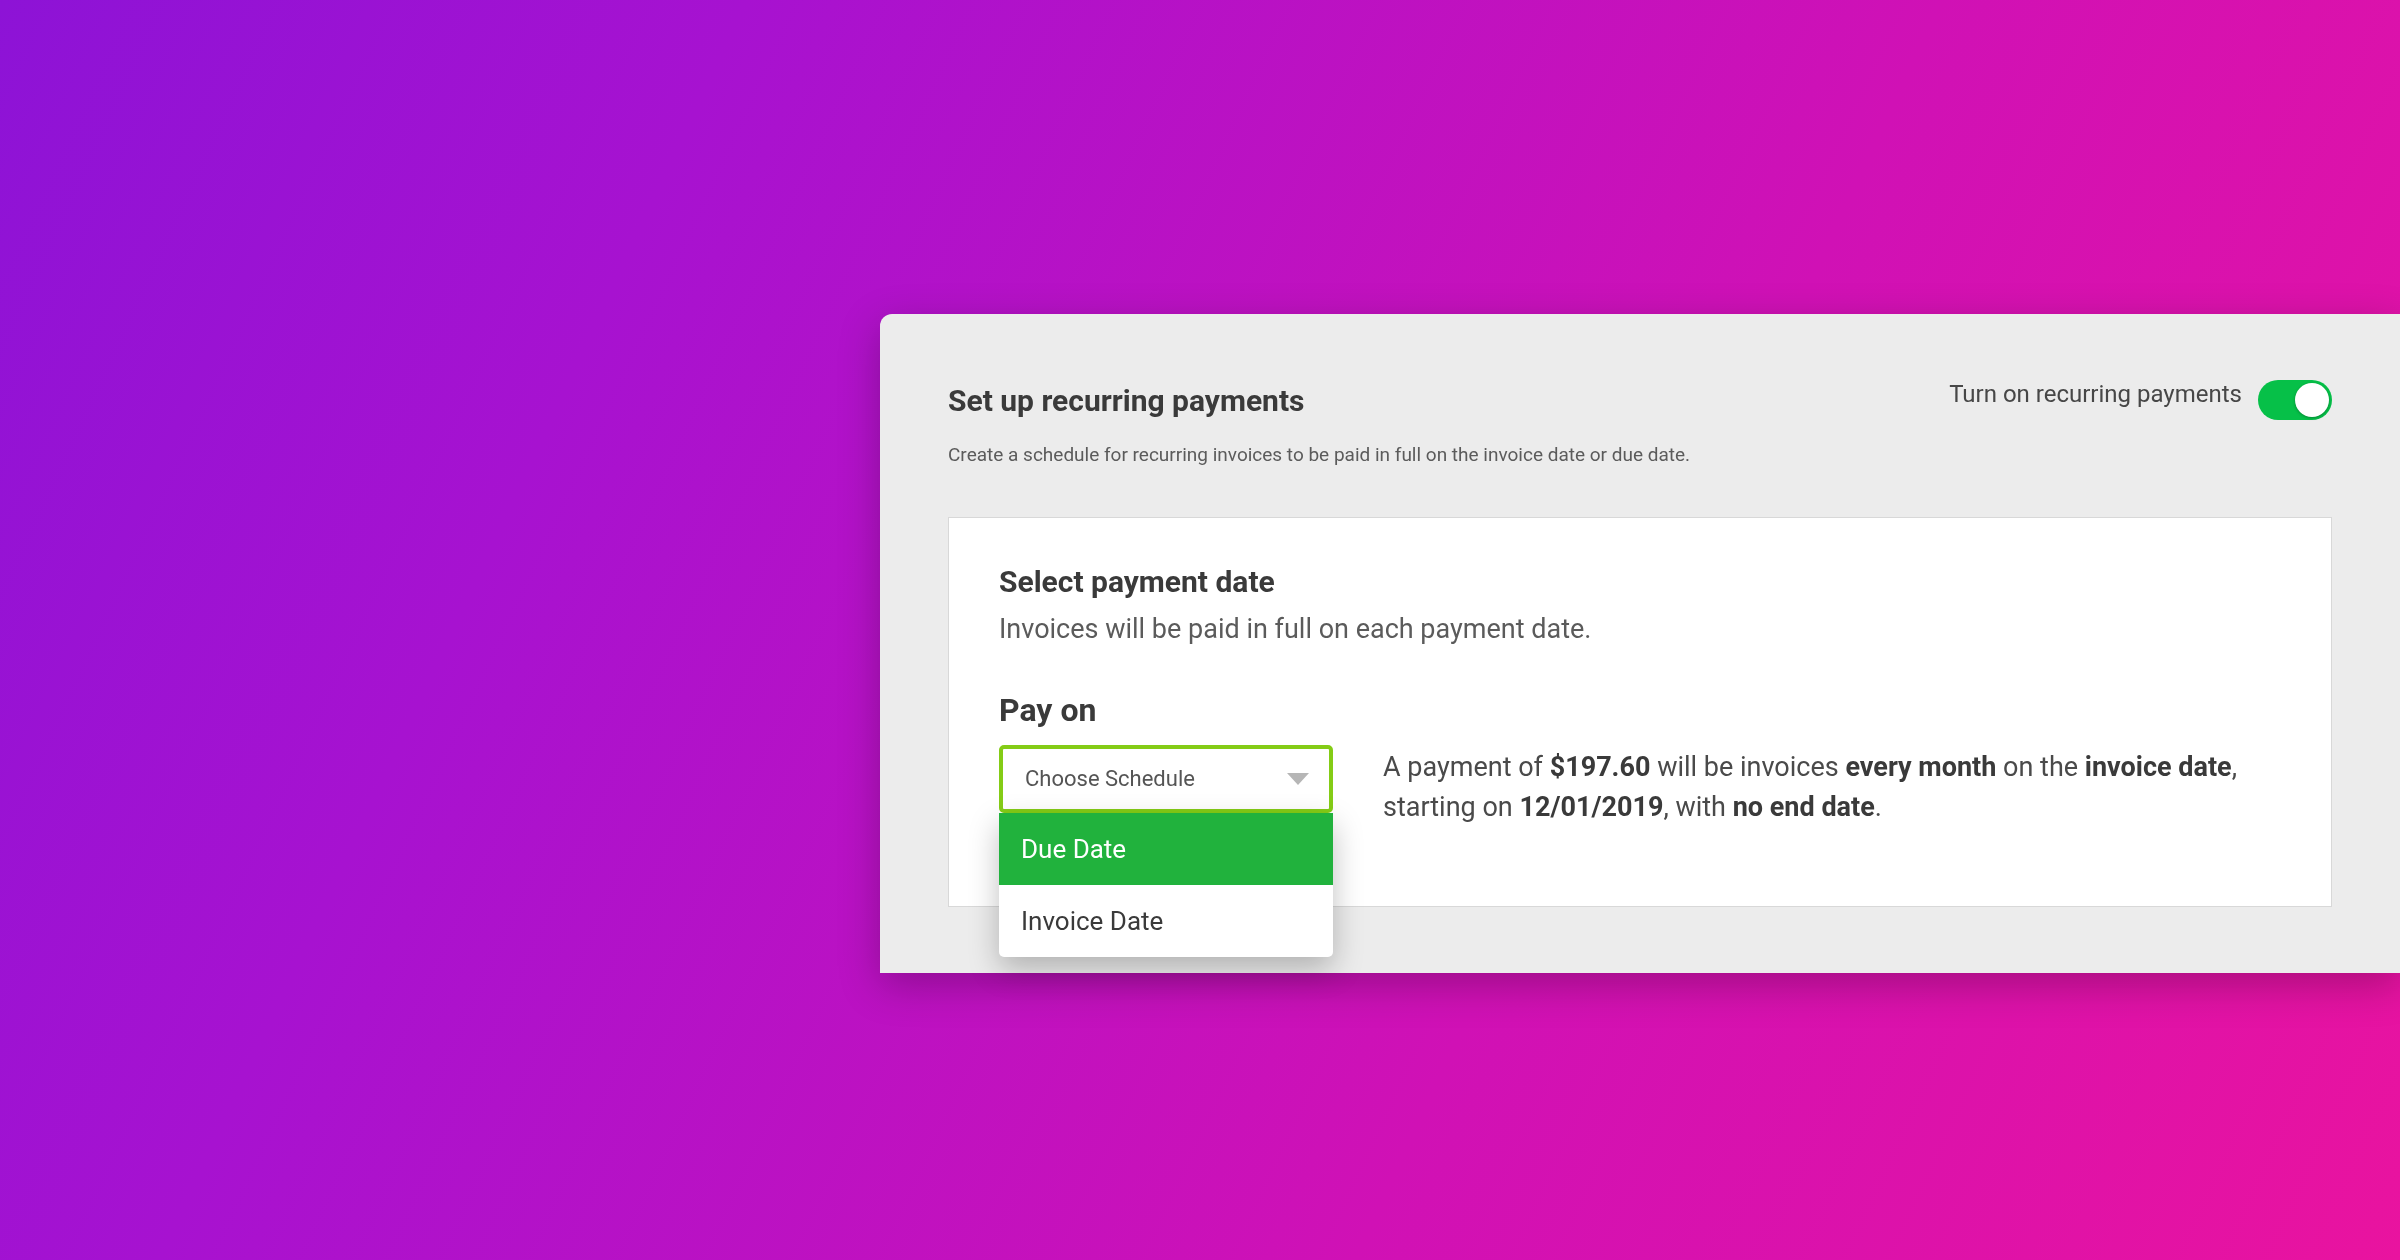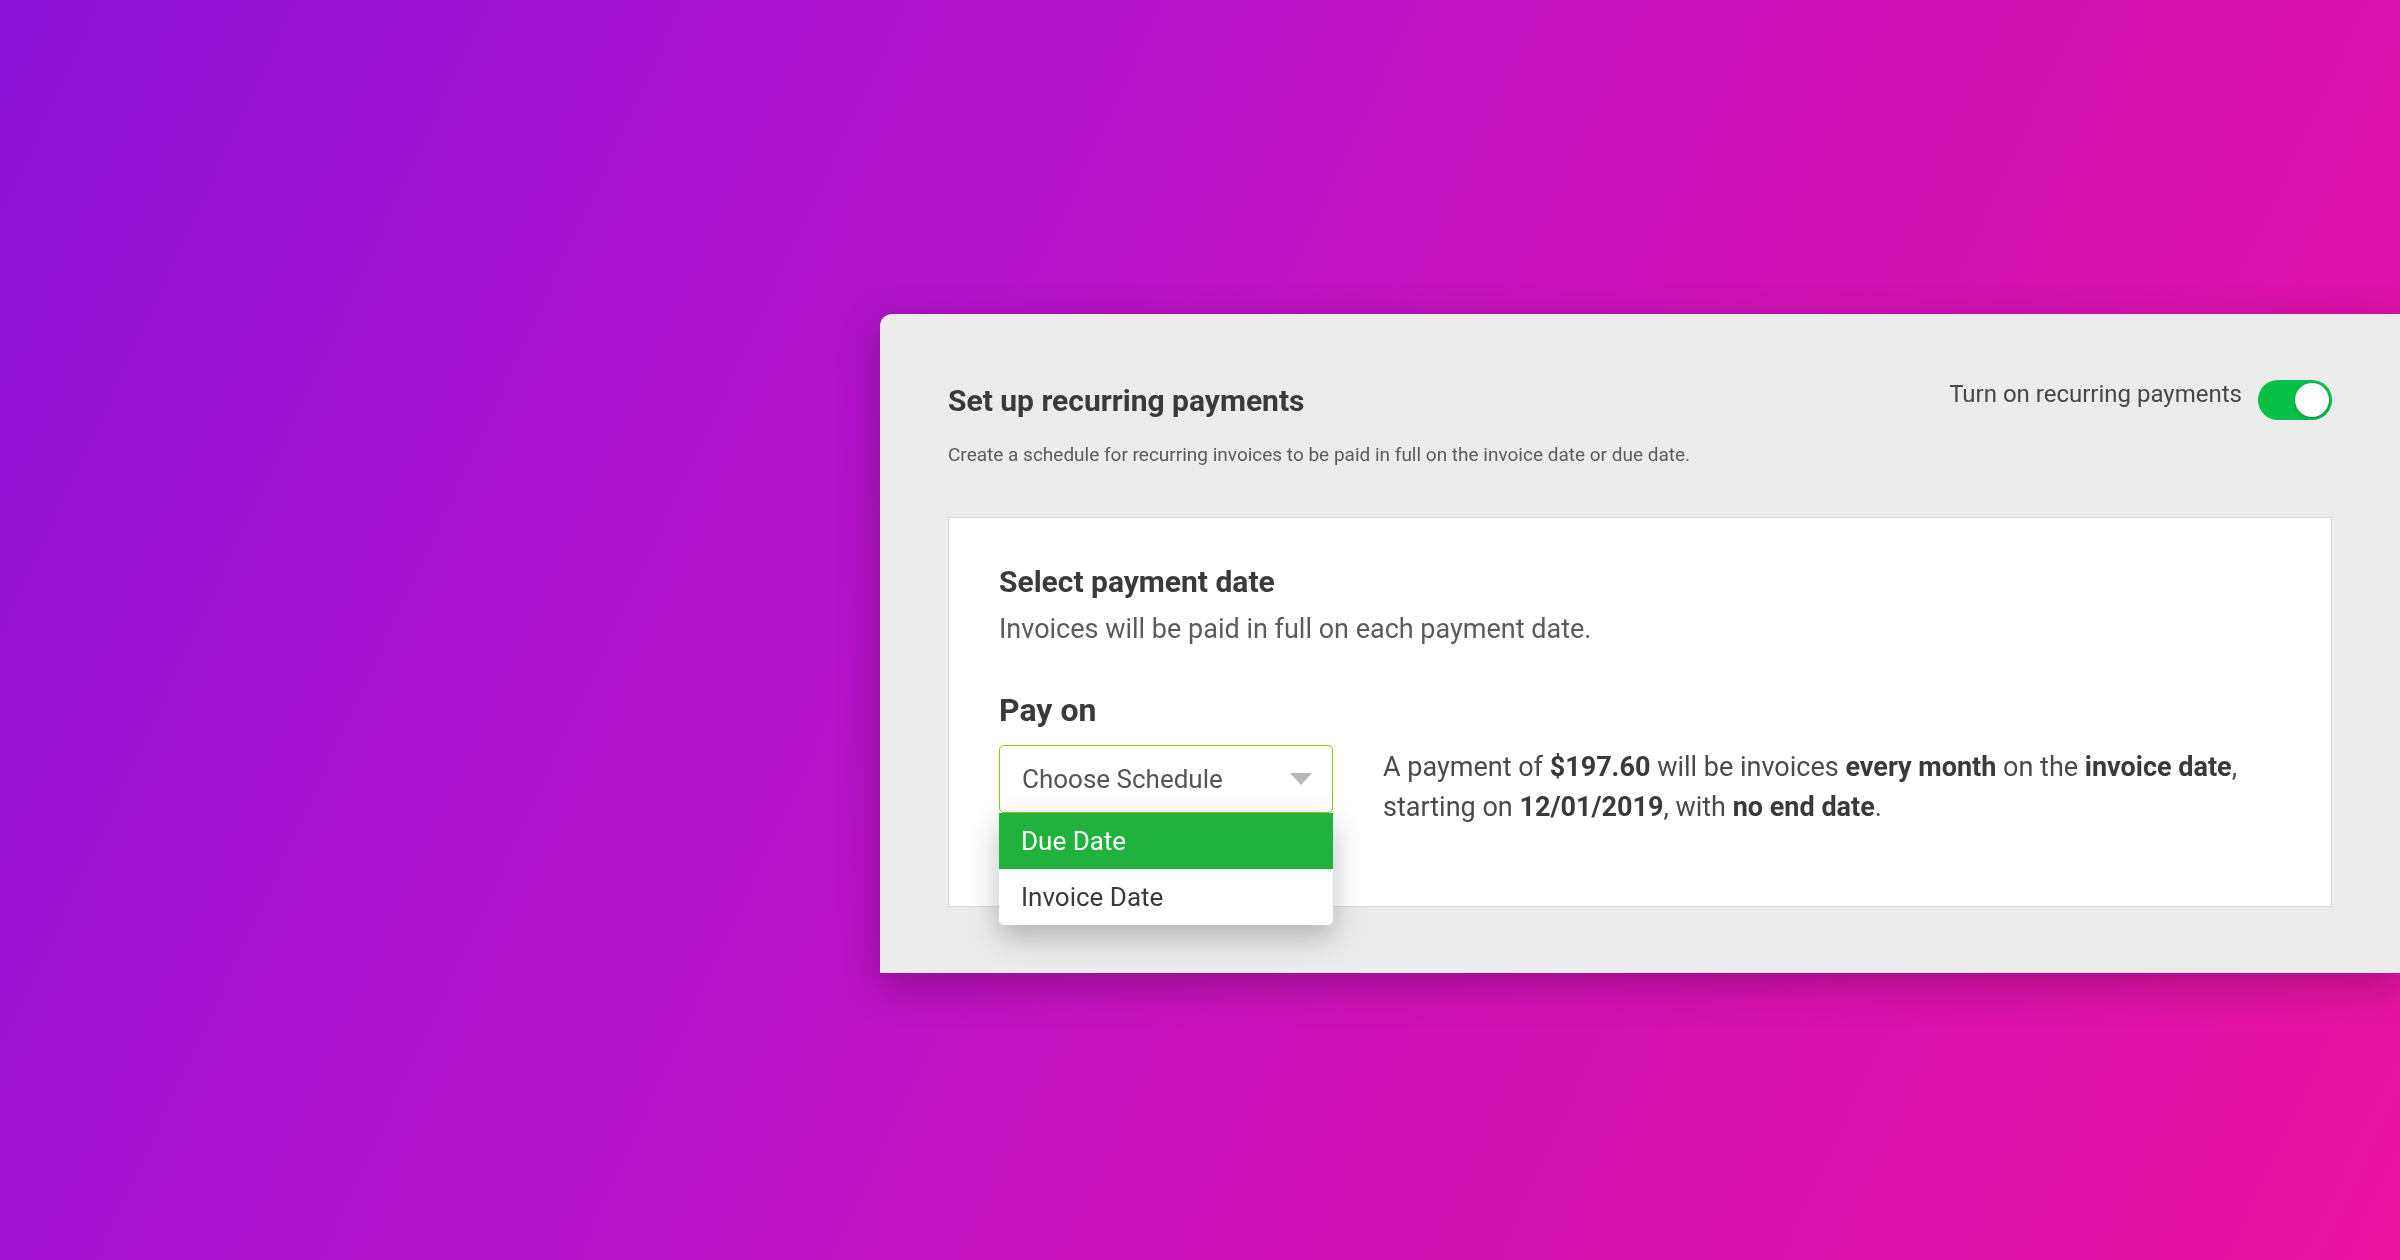--- a/index.html
+++ b/index.html
@@ -104,28 +104,28 @@
     margin-top: 16px;
   }
 
   .select-wrap {
     position: relative;
     width: 334px;
   }
   .select-box {
     width: 100%;
     height: 68px;
-    border: 1px solid #84cc16;
+    border: 4px solid #84cc16;
     border-radius: 5px;
     background: #fff;
     display: flex;
     align-items: center;
     justify-content: space-between;
     padding: 0 20px 0 22px;
-    font-size: 26px;
+    font-size: 22px;
     color: #555;
     cursor: pointer;
   }
   .chevron {
     width: 0; height: 0;
     border-left: 11px solid transparent;
     border-right: 11px solid transparent;
     border-top: 12px solid #b6b6b6;
   }
 
@@ -134,21 +134,21 @@
     top: 68px;
     left: 0;
     width: 100%;
     background: #fff;
     border-radius: 0 0 5px 5px;
     box-shadow: 0 12px 30px rgba(0,0,0,0.25);
     overflow: hidden;
     z-index: 10;
   }
   .dropdown-item {
-    height: 56px;
+    height: 72px;
     display: flex;
     align-items: center;
     padding: 0 22px;
     font-size: 26px;
     color: #3a3a3a;
     cursor: pointer;
   }
   .dropdown-item.highlight {
     background: #21b23d;
     color: #fff;

